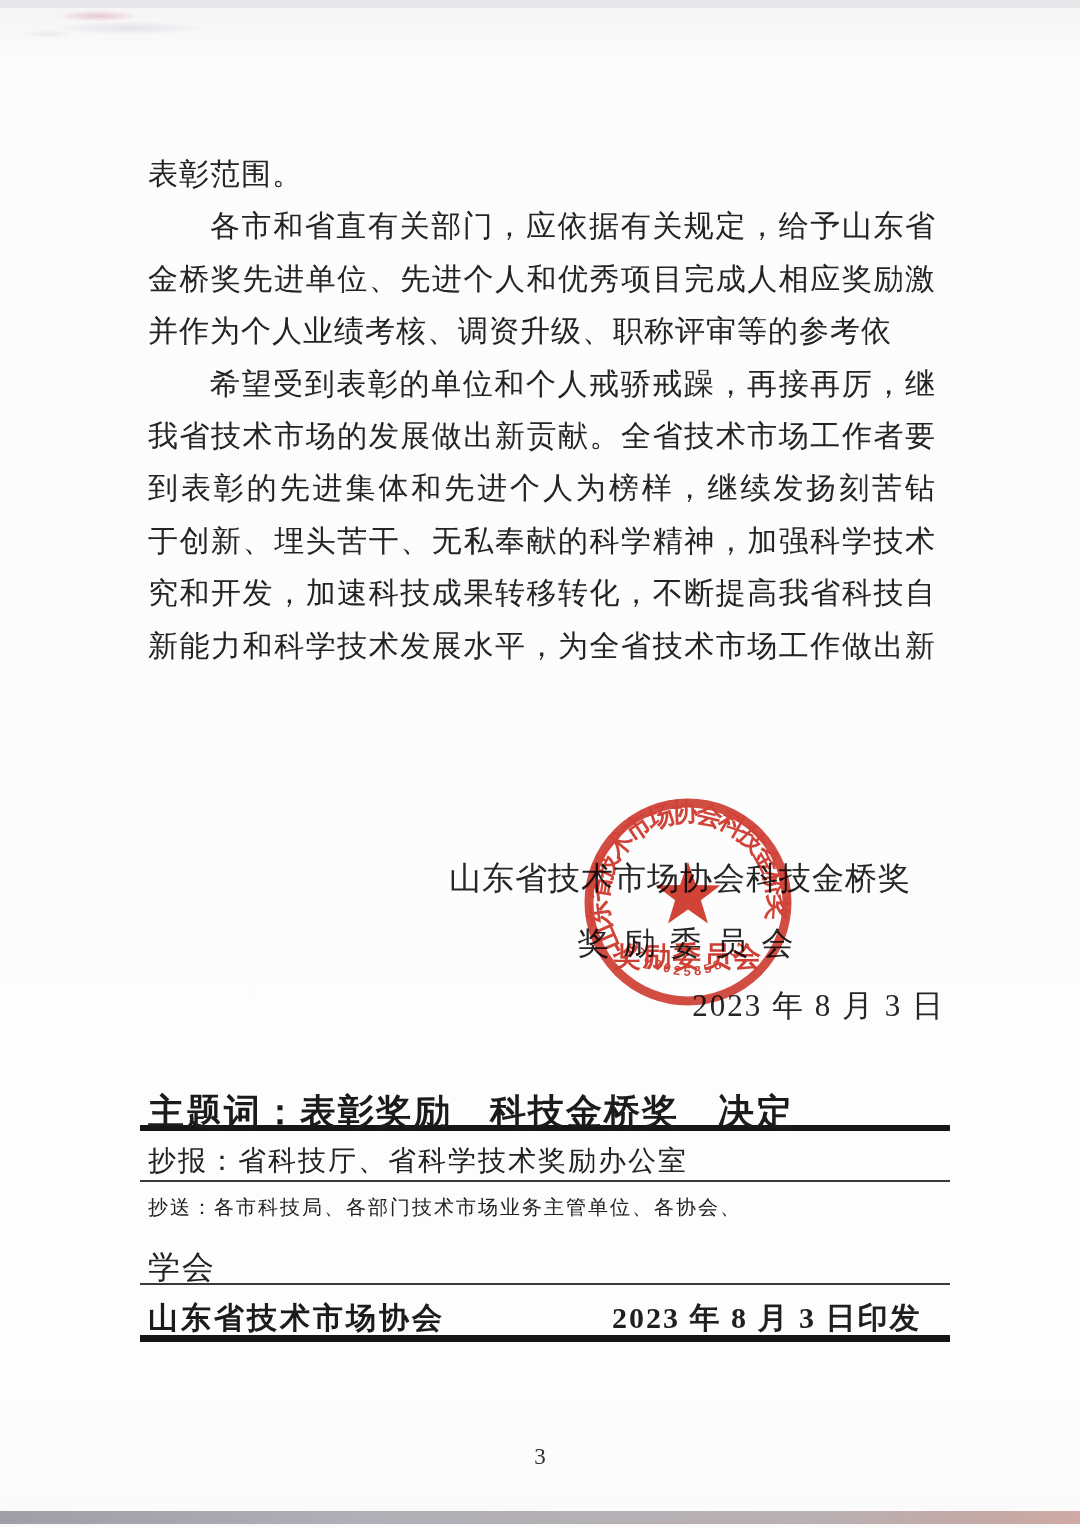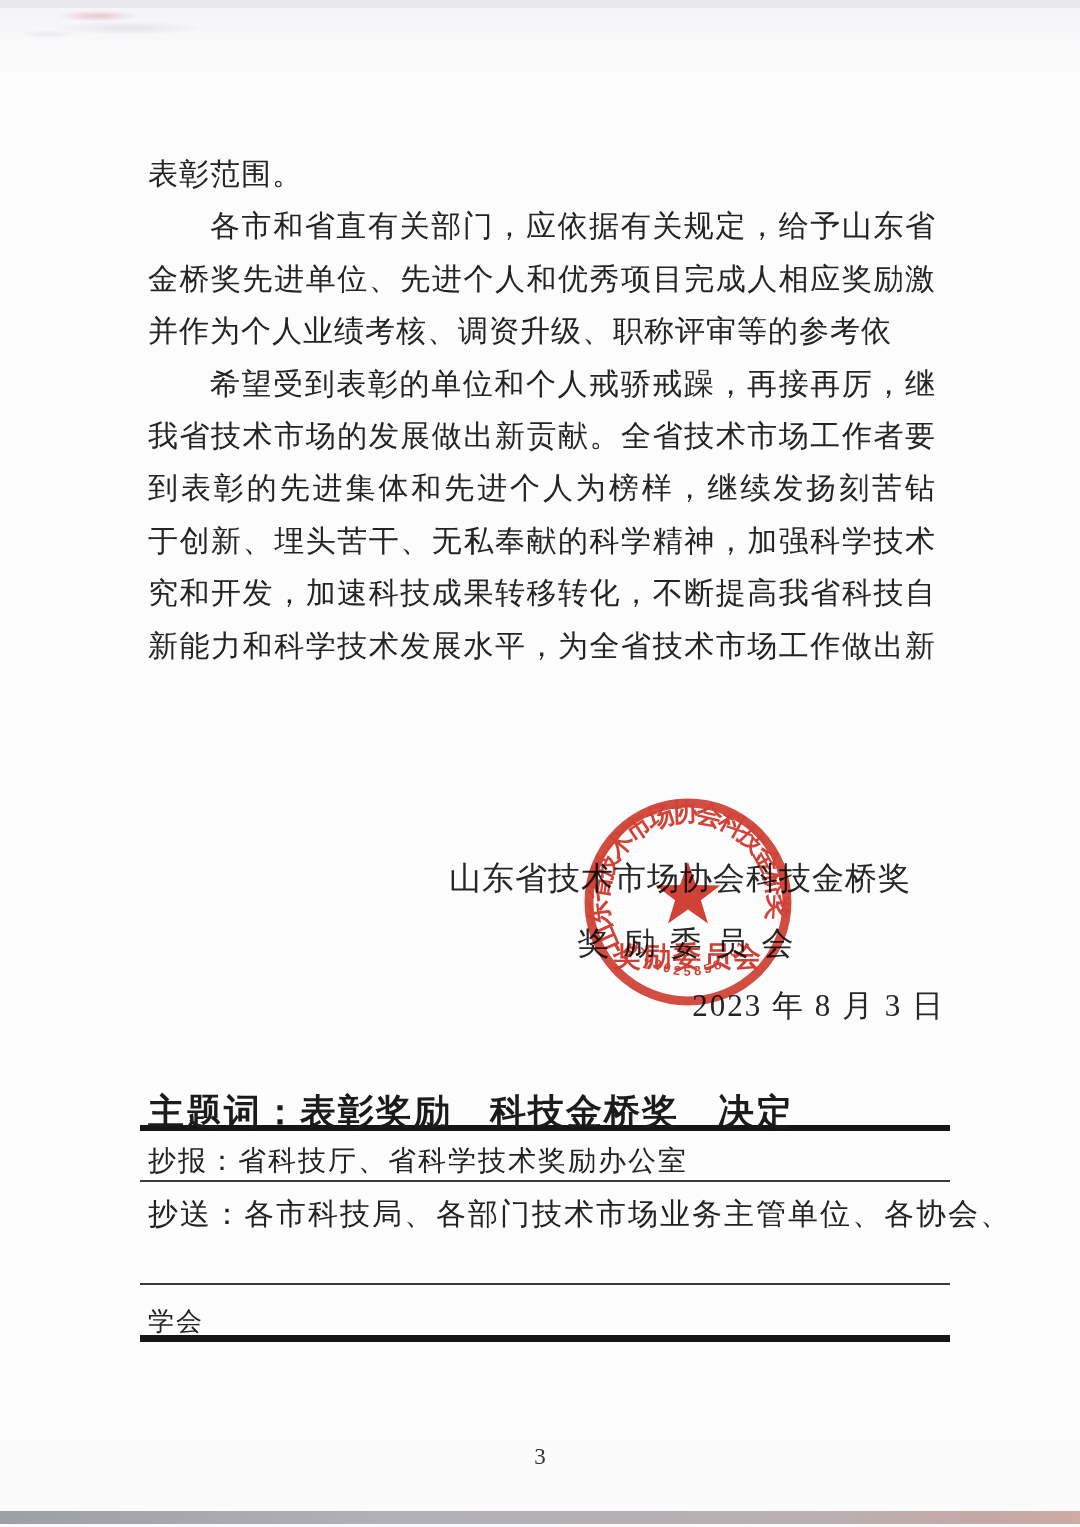--- a/index.html
+++ b/index.html
@@ -50,22 +50,22 @@
   .rule { position:absolute; left:140px; width:810px; background:#161616; }
   .rule-thick1 { top:1117px; height:6px; }
   .rule-thin1  { top:1172px; height:2px; background:#3a3a3a; }
   .rule-thin2  { top:1275px; height:2px; background:#3a3a3a; }
   .rule-thick2 { top:1327px; height:7px; }
 
   .frow { position:absolute; left:148px; width:800px; white-space:nowrap; overflow:visible; }
   .subject-row { top:1080px; font-size:36px; font-weight:bold; letter-spacing:2px;
     font-family:"Liberation Sans","DejaVu Sans",sans-serif; color:#1b1b1b; }
   .report-row  { top:1134px; font-size:28px; letter-spacing:2px; }
-  .send-row1   { top:1186px; font-size:30px; letter-spacing:2px; }
-  .send-row2   { top:1296px; font-size:26px; letter-spacing:2px; }
+  .send-row1   { top:1186px; font-size:20px; letter-spacing:2px; }
+  .send-row2   { top:1238px; font-size:32px; letter-spacing:2px; }
   .issuer-row  { top:1290px; font-size:30px; }
   .issuer-name { font-weight:bold; letter-spacing:3px;
     font-family:"Liberation Sans","DejaVu Sans",sans-serif; color:#1b1b1b; }
   .print-date  { position:absolute; left:464px; top:0; font-weight:bold; letter-spacing:2px; color:#1f1f1f; }
 
   .page-number { position:absolute; left:0; top:1436px; width:1080px; text-align:center;
     font-size:23px; color:#333; }
 </style>
 </head>
 <body>
@@ -118,17 +118,21 @@
     <span>抄报：</span><span>省科技厅、省科学技术奖励办公室</span>
   </div>
 
   <div class="frow send-row1">
     <span>抄送：</span><span>各市科技局、各部门技术市场业务主管单位、各协会、</span>
   </div>
   <div class="frow send-row2">
     <span>学会</span>
   </div>
 
+  <div class="frow issuer-row">
+    <span class="issuer-name">山东省技术市场协会</span>
+    <span class="print-date">2023 年 8 月 3 日印发</span>
+  </div>
 
   <div class="page-number">3</div>
 
   <div class="scan-strip-bottom"></div>
 </div>
 
 </body></html>

